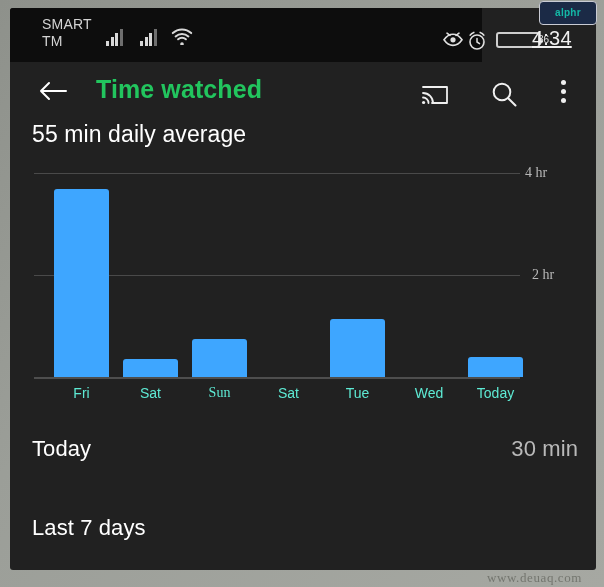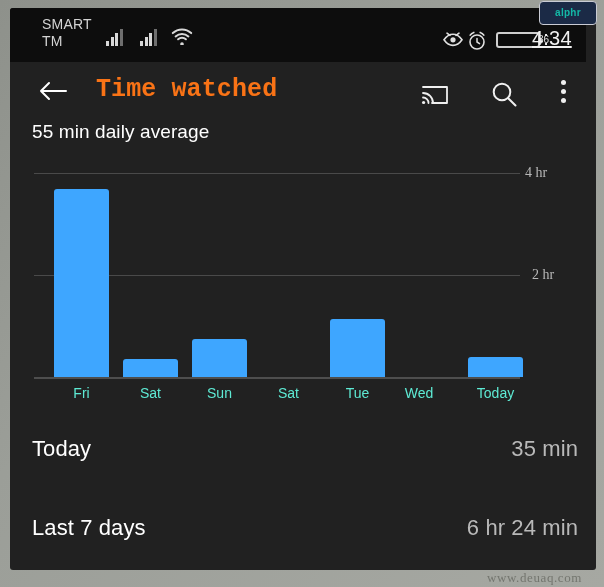--- a/index.html
+++ b/index.html
@@ -29,21 +29,21 @@
     width: 586px; height: 562px;
     background: #212121;
     border-radius: 3px;
     overflow: hidden;
   }
 
   
   #statusbar {
     position: absolute;
     left: 0; top: 0;
-    width: 576px; height: 54px;
+    width: 472px; height: 54px;
     background: #0d0d0d;
     color: #d6d6d6;
   }
   .carrier {
     position: absolute;
     left: 32px; top: 8px;
     font-size: 14px;
     line-height: 17px;
     color: #d4d4d4;
     letter-spacing: .2px;
@@ -131,41 +131,40 @@
   }
   #back-btn {
     position: absolute;
     left: 28px; top: 16px;
     width: 30px; height: 26px;
   }
   #apptitle {
     position: absolute;
     left: 86px; top: 13px;
     font-size: 25px;
-    color: #f97316;
+    color: #22c55e;
     font-weight: bold;
     letter-spacing: .1px;
-    font-family: Liberation Mono, monospace;
   }
   #cast-btn   { position:absolute; left:410px; top:20px; width:30px; height:24px; }
   #search-btn { position:absolute; left:480px; top:18px; width:28px; height:28px; }
   #more-btn   { position:absolute; left:544px; top:18px; width:18px; height:28px; }
   #more-btn i {
     display:block;
     width:5px; height:5px;
     border-radius:50%;
     background:#efefef;
     margin: 0 auto 4px auto;
   }
 
   
   #subtitle {
     position: absolute;
     left: 22px; top: 113px;
-    font-size: 19px;
+    font-size: 23px;
     color: #ffffff;
     letter-spacing: .1px;
   }
 
   
   #chart {
     position: absolute;
     left: 0; top: 150px;
     width: 586px; height: 250px;
   }
@@ -342,34 +341,33 @@
       <div id="bars">
           <div class="bar" title="3 hr 42 min" style="left: 44px; width: 55px; height: 188.442px; top: 30.5581px; background: rgb(62, 166, 255);"></div>
           <div class="bar" title="21 min" style="left: 113px; width: 55px; height: 18.3349px; top: 200.665px; background: rgb(62, 166, 255);"></div>
           <div class="bar" title="44 min" style="left: 182px; width: 55px; height: 37.6884px; top: 181.312px; background: rgb(62, 166, 255);"></div>
           <div class="bar" title="1 hr 8 min" style="left: 320px; width: 55px; height: 58.0605px; top: 160.94px; background: rgb(62, 166, 255);"></div>
           <div class="bar" title="23 min" style="left: 458px; width: 55px; height: 20.3721px; top: 198.628px; background: rgb(62, 166, 255);"></div>
         </div>
       <div id="xlabels">
           <div class="xlabel" style="left: 36.5px;">Fri</div>
           <div class="xlabel" style="left: 105.5px;">Sat</div>
-          <div class="xlabel" style="left: 174.5px;">Sun</div>
+          <div class="xlabel" style="left: 174.5px; font-family: Liberation Serif, serif;">Sun</div>
           <div class="xlabel" style="left: 243.5px;">Sat</div>
           <div class="xlabel" style="left: 312.5px;">Tue</div>
-          <div class="xlabel" style="left: 374px;">Wed</div>
+          <div class="xlabel" style="left: 384px;">Wed</div>
           <div class="xlabel" style="left: 450.5px;">Today</div>
         </div>
     </div>
 
     <div class="row" id="row-today">
       <div class="row-label">Today</div>
-      <div class="row-value">35 min</div>
+      <div class="row-value">30 min</div>
     </div>
     <div class="row" id="row-week">
       <div class="row-label">Last 7 days</div>
-      <div class="row-value">6 hr 24 min</div>
     </div>
 
   </div>
 
   <div id="alphr">alphr</div>
   <div id="watermark">www.deuaq.com</div>
 </div>
 
 </body></html>

